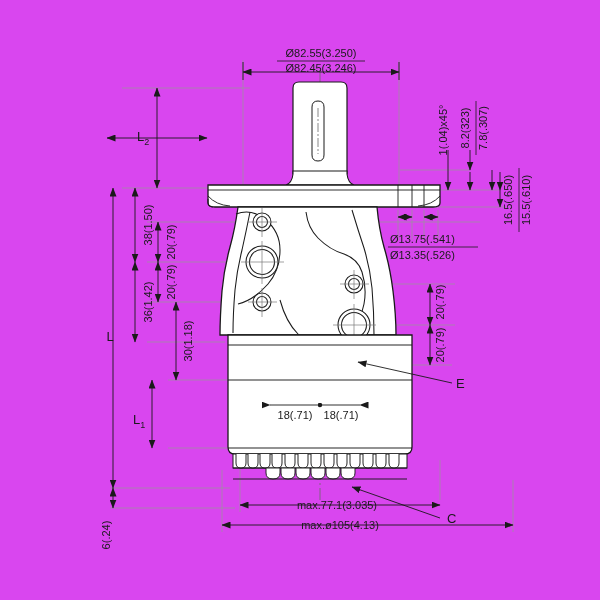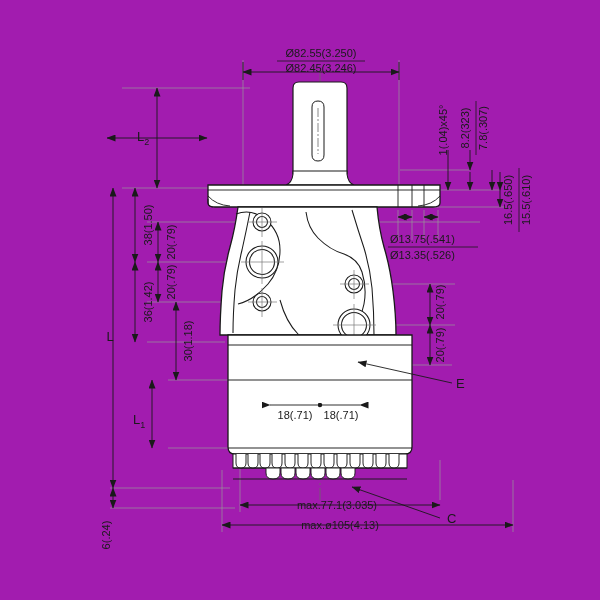--- a/index.html
+++ b/index.html
@@ -1,18 +1,18 @@
 <!DOCTYPE html>
 <html><head>
 <meta charset="utf-8">
 <style>
   html,body{margin:0;padding:0;background:#ffffff;}
   body{width:600px;height:600px;overflow:hidden;
        font-family:"Liberation Sans","DejaVu Sans",sans-serif;}
-  #stage{position:relative;width:600px;height:600px;background:#a21caf;}
+  #stage{position:relative;width:600px;height:600px;background:#d946ef;}
   svg#dwg{position:absolute;left:0;top:0;width:600px;height:600px;display:block;}
   .lbl{font-family:"Liberation Sans","DejaVu Sans",sans-serif;font-size:11px;fill:#1a1a1a;}
   .lbl-big{font-size:13px;}
 </style>
 </head>
 <body>
 
 <div id="stage">
 
   <svg id="dwg" viewBox="0 0 600 600">

